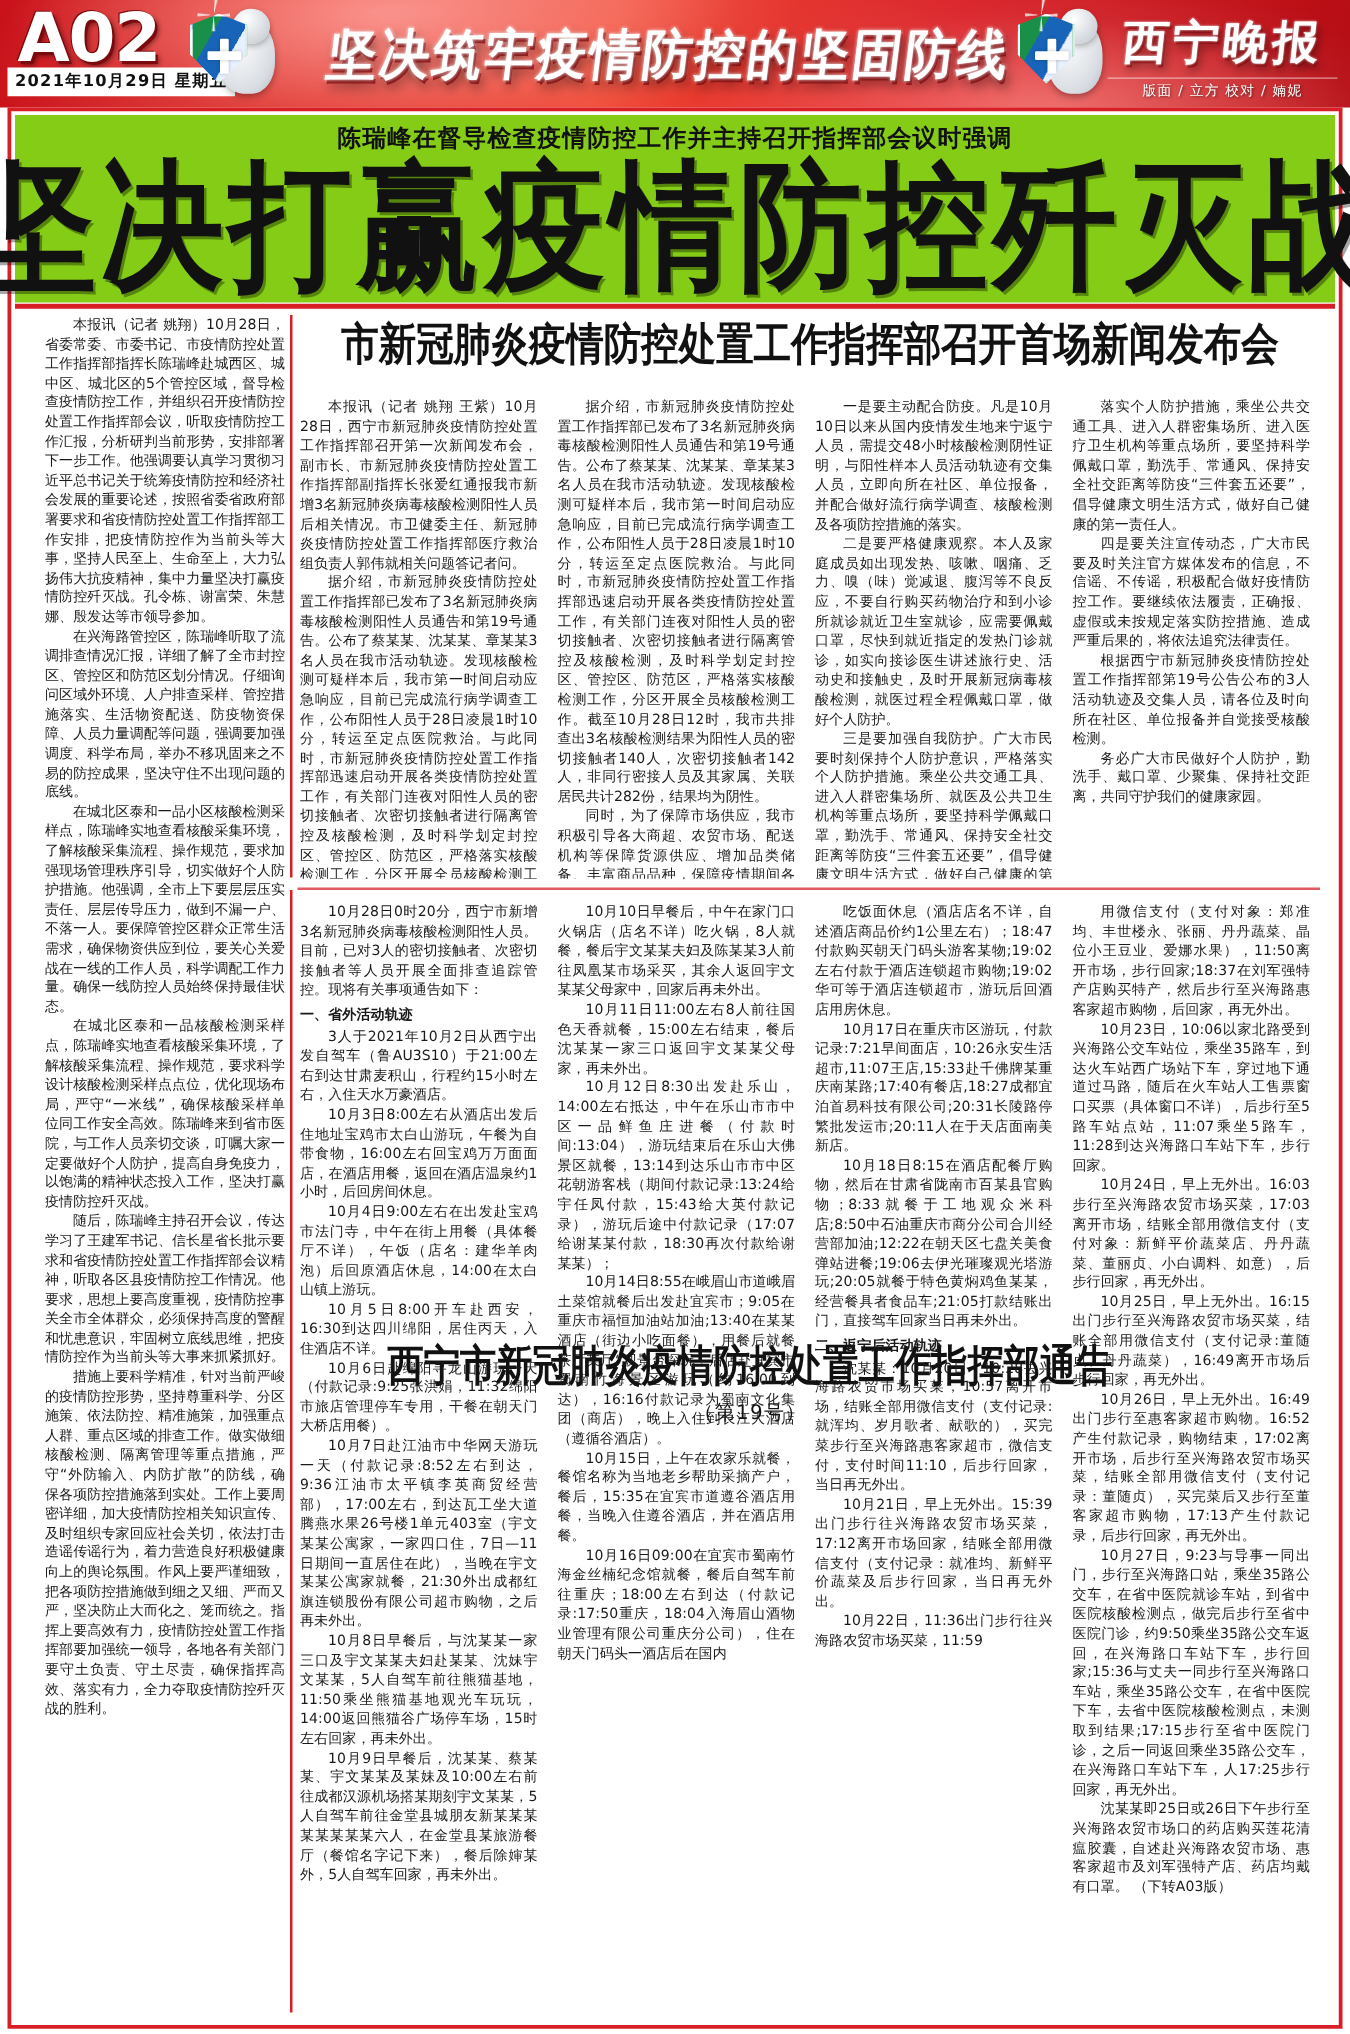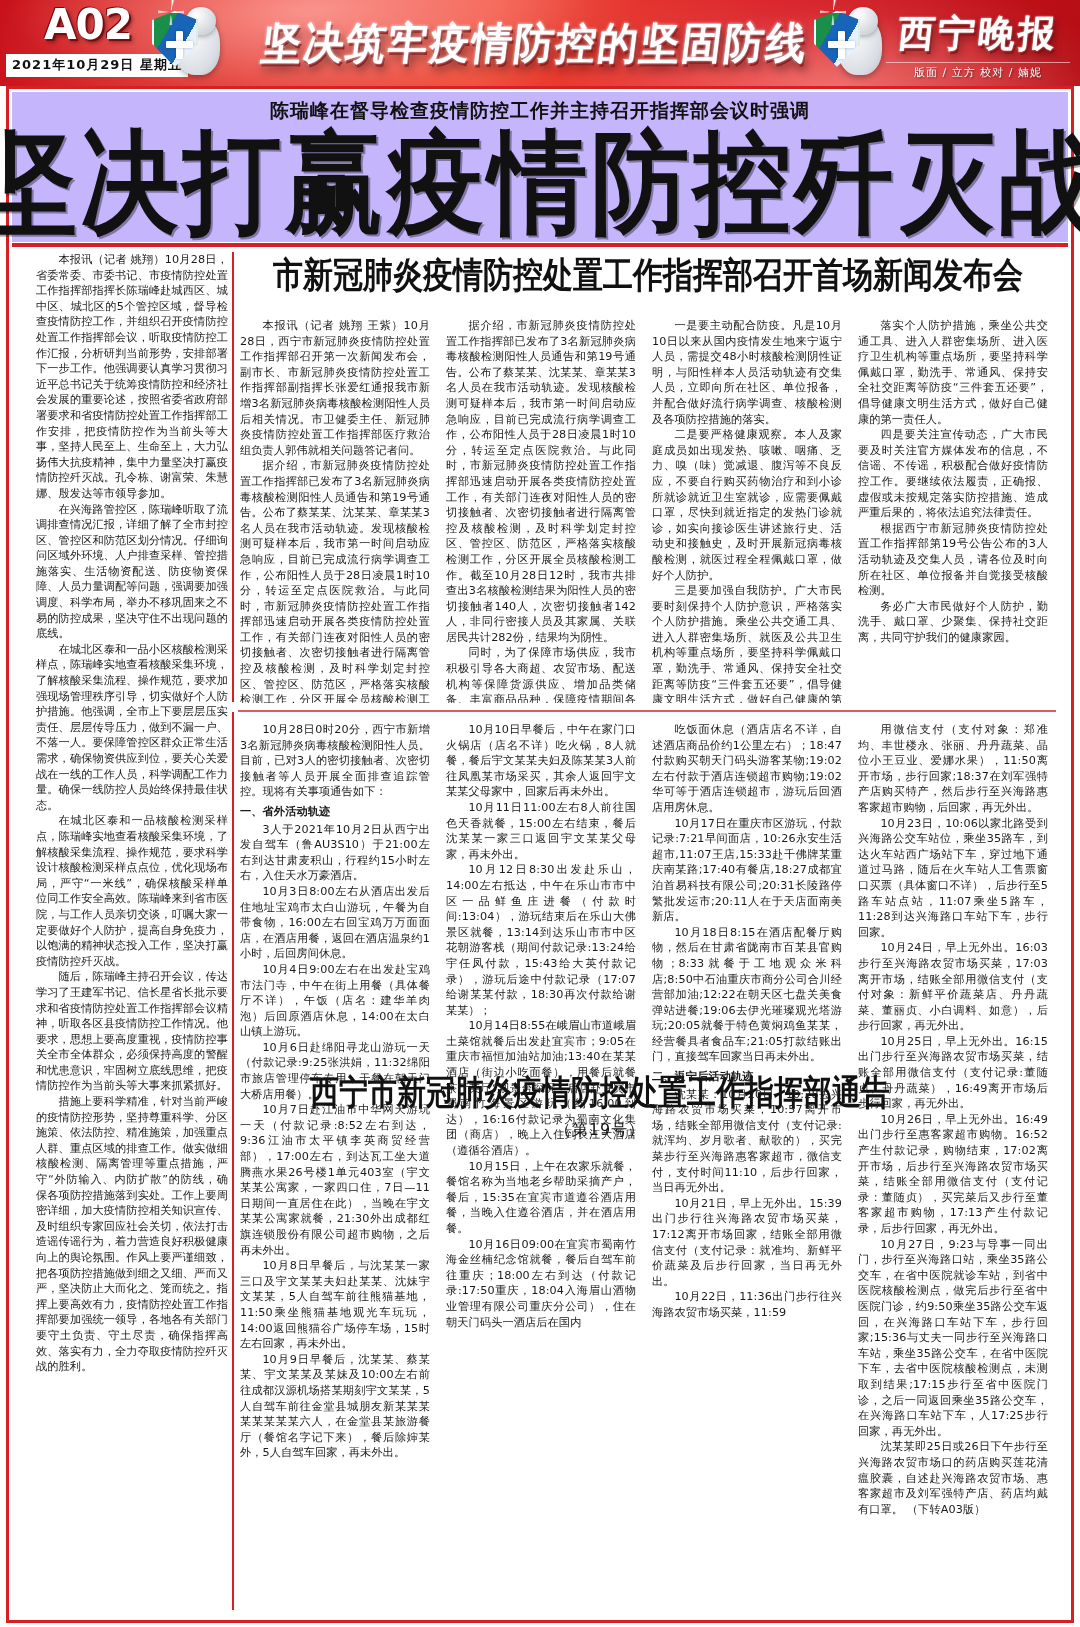--- a/index.html
+++ b/index.html
@@ -40,27 +40,26 @@
   .mh-swoosh2{
     position:absolute; right:-120px; bottom:-150px; width:700px; height:300px;
     background:radial-gradient(ellipse at 50% 50%, rgba(255,255,255,.22), rgba(255,255,255,0) 60%);
     transform:rotate(6deg);
     pointer-events:none;
   }
 
   .page-num{
     position:absolute; left:14px; top:4px;
     font-family:"DejaVu Sans","Liberation Sans",sans-serif;
-    font-weight:bold; font-size:42px; letter-spacing:-1px;
+    font-weight:bold; font-size:54px; letter-spacing:-1px;
     color:#fff;
     text-shadow:
       2px 2px 0 #7a0a0e, -1px -1px 0 #7a0a0e,
       3px 3px 4px rgba(0,0,0,.45);
     line-height:1;
-    margin-left:30px;
   }
   .issue-date{
     position:absolute; left:6px; top:54px;
     background:#fff; color:#111;
     font-size:13px; font-weight:bold;
     padding:2px 6px 3px 6px;
     letter-spacing:1px;
     white-space:nowrap;
     font-family:"DejaVu Sans","Liberation Sans",sans-serif;
   }
@@ -138,21 +137,21 @@
     border-top:1px solid rgba(255,255,255,.55);
     padding-top:2px;
     white-space:nowrap;
     font-family:"DejaVu Sans","Liberation Sans",sans-serif;
     text-shadow:1px 1px 2px rgba(0,0,0,.5);
   }
 
   
   .lead{
     position:absolute; left:12px; top:92px; right:12px; height:150px;
-    background:#c4b5fd;
+    background:#84cc16;
     display:flex; flex-direction:column; align-items:center; justify-content:flex-start;
     padding-top:6px;
   }
   .kicker{
     font-size:19px; font-weight:bold; letter-spacing:1px;
     color:#111; white-space:nowrap;
     font-family:"DejaVu Sans","Liberation Sans",sans-serif;
   }
   .main-title{
     margin-top:2px;
@@ -303,20 +302,21 @@
   </div>
 
   <div style="position:absolute; left:240px; top:722px; width:816px; height:888px; display:flex; gap:16px; overflow:hidden;">
 
     <div class="body-text" style="width:190px; overflow:hidden;">
       <p>10月28日0时20分，西宁市新增3名新冠肺炎病毒核酸检测阳性人员。目前，已对3人的密切接触者、次密切接触者等人员开展全面排查追踪管控。现将有关事项通告如下：</p>
       <p class="ctr">一、省外活动轨迹</p>
       <p>3人于2021年10月2日从西宁出发自驾车（鲁AU3S10）于21:00左右到达甘肃麦积山，行程约15小时左右，入住天水万豪酒店。</p>
       <p>10月3日8:00左右从酒店出发后住地址宝鸡市太白山游玩，午餐为自带食物，16:00左右回宝鸡万万面面店，在酒店用餐，返回在酒店温泉约1小时，后回房间休息。</p>
       <p>10月4日9:00左右在出发赴宝鸡市法门寺，中午在街上用餐（具体餐厅不详），午饭（店名：建华羊肉泡）后回原酒店休息，14:00在太白山镇上游玩。</p>
+      <p>10月5日8:00开车赴西安，16:30到达四川绵阳，居住丙天，入住酒店不详。</p>
       <p>10月6日赴绵阳寻龙山游玩一天（付款记录:9:25张洪娟，11:32绵阳市旅店管理停车专用，干餐在朝天门大桥店用餐）。</p>
       <p>10月7日赴江油市中华网天游玩一天（付款记录:8:52左右到达，9:36江油市太平镇李英商贸经营部），17:00左右，到达瓦工坐大道腾燕水果26号楼1单元403室（宇文某某公寓家，一家四口住，7日—11日期间一直居住在此），当晚在宇文某某公寓家就餐，21:30外出成都红旗连锁股份有限公司超市购物，之后再未外出。</p>
       <p>10月8日早餐后，与沈某某一家三口及宇文某某夫妇赴某某、沈妹宇文某某，5人自驾车前往熊猫基地，11:50乘坐熊猫基地观光车玩玩，14:00返回熊猫谷广场停车场，15时左右回家，再未外出。</p>
       <p>10月9日早餐后，沈某某、蔡某某、宇文某某及某妹及10:00左右前往成都汉源机场搭某期刻宇文某某，5人自驾车前往金堂县城朋友新某某某某某某某某六人，在金堂县某旅游餐厅（餐馆名字记下来），餐后除婶某外，5人自驾车回家，再未外出。</p>
     </div>
 
     <div class="body-text" style="width:190px; overflow:hidden;">
       <p>10月10日早餐后，中午在家门口火锅店（店名不详）吃火锅，8人就餐，餐后宇文某某夫妇及陈某某3人前往凤凰某市场采买，其余人返回宇文某某父母家中，回家后再未外出。</p>
       <p>10月11日11:00左右8人前往国色天香就餐，15:00左右结束，餐后沈某某一家三口返回宇文某某父母家，再未外出。</p>
       <p>10月12日8:30出发赴乐山，14:00左右抵达，中午在乐山市市中区一品鲜鱼庄进餐（付款时间:13:04），游玩结束后在乐山大佛景区就餐，13:14到达乐山市市中区花朝游客栈（期间付款记录:13:24给宇任凤付款，15:43给大英付款记录），游玩后途中付款记录（17:07给谢某某付款，18:30再次付款给谢某某）；</p>

